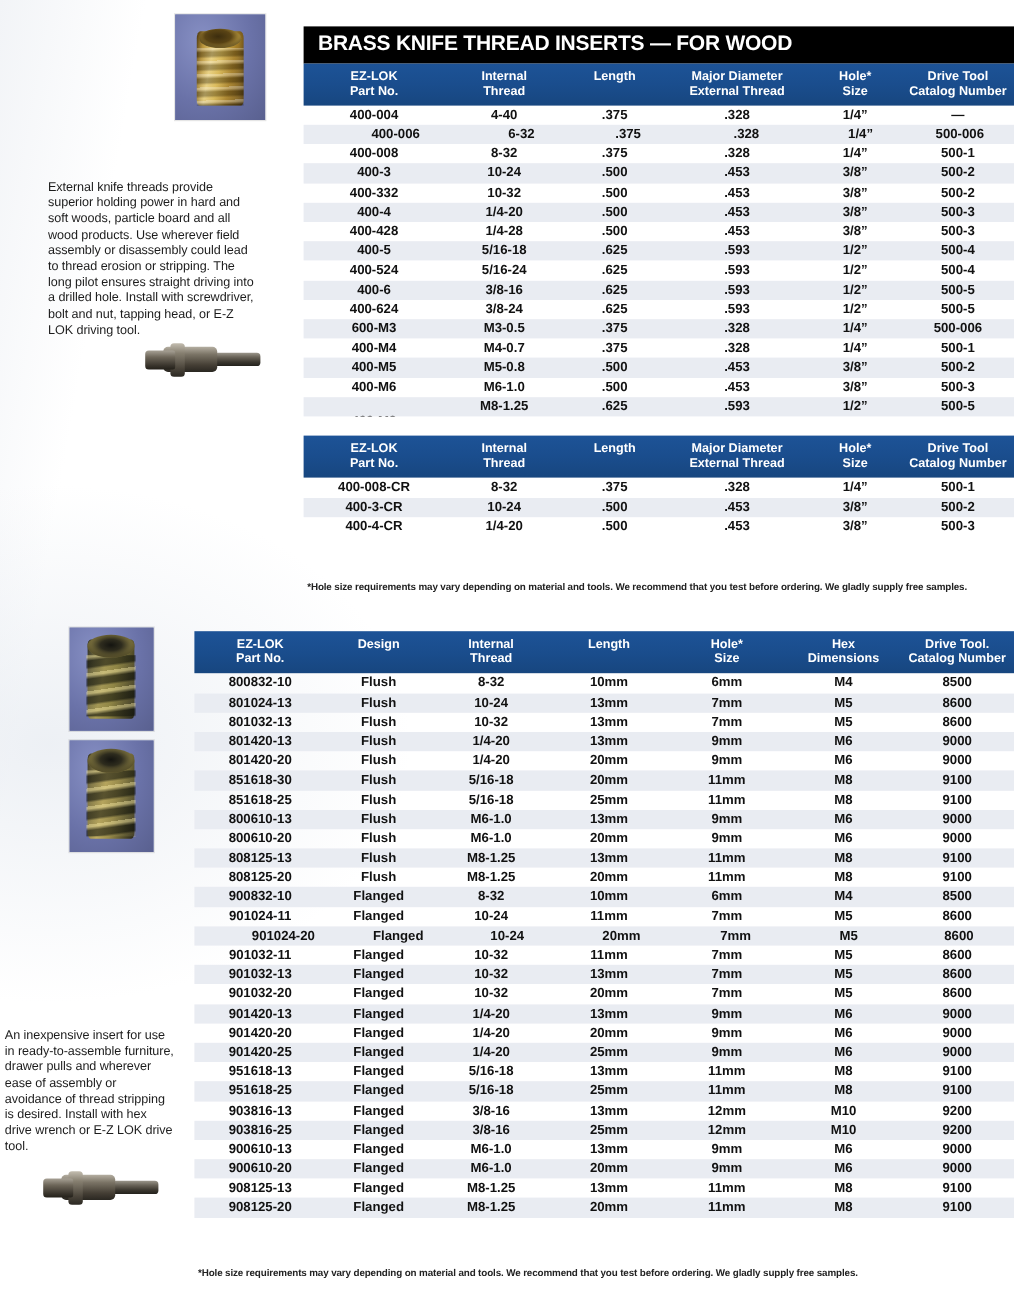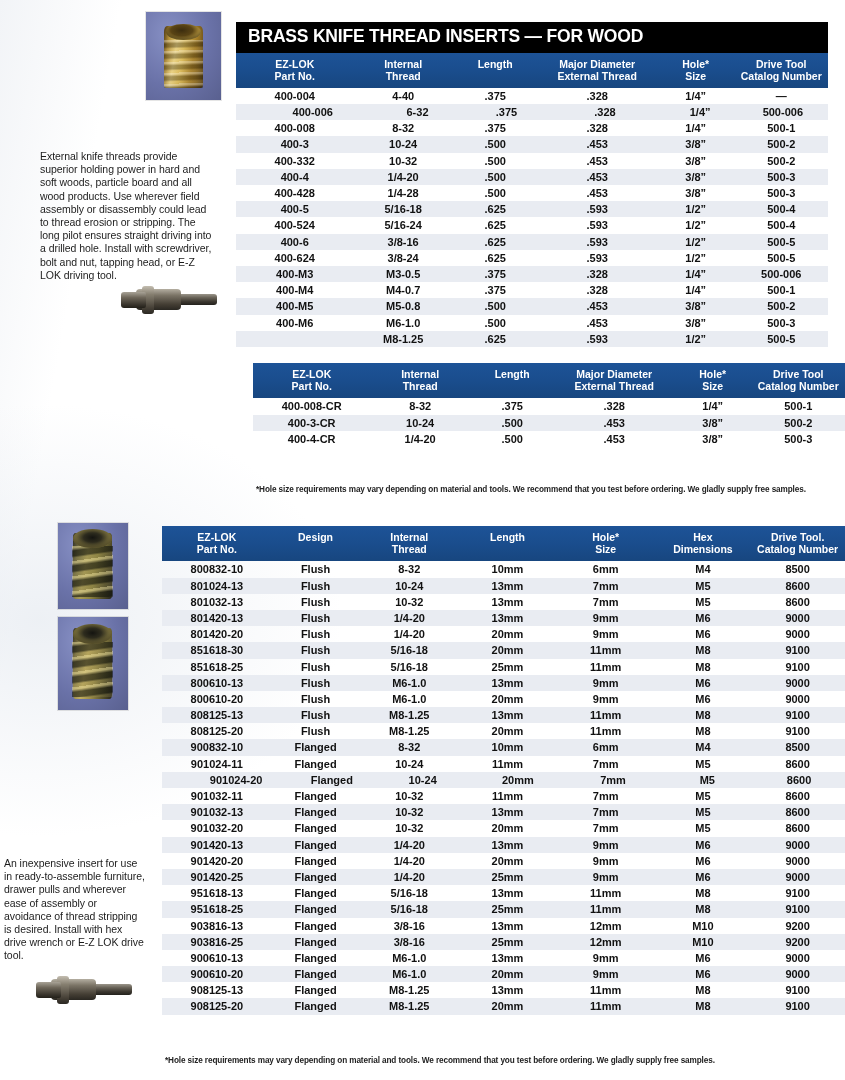--- a/index.html
+++ b/index.html
@@ -198,21 +198,21 @@
 
   <div class="body-text" style="left:4px; top:857px; width:142px;">An inexpensive insert for use in ready-to-assemble furniture, drawer pulls and wherever ease of assembly or avoidance of thread stripping is desired. Install with hex drive wrench or E-Z LOK drive tool.</div>
 
   <div class="drive-tool" style="left:36px; top:972px; width:96px; height:36px;">
     <div class="dt-shank"></div>
     <div class="dt-body"></div>
     <div class="dt-collar"></div>
     <div class="dt-tip"></div>
   </div>
 
-  <div class="table-block" style="left:236px; top:22px; width:592px;">
+  <div class="table-block" style="left:253px; top:22px; width:592px;">
     <div class="tbl-title">BRASS KNIFE THREAD INSERTS — FOR WOOD</div>
     <div class="tbl-head">
       <div class="cell" style="width:118px;">
         <span>EZ-LOK</span>
         <span>Part No.</span>
       </div>
       <div class="cell" style="width:100px;">
         <span>Internal</span>
         <span>Thread</span>
       </div>
@@ -316,21 +316,21 @@
         </div>
         <div class="row">
           <div class="cell" style="width: 118px;">400-624</div>
           <div class="cell" style="width: 100px;">3/8-24</div>
           <div class="cell" style="width: 85px;">.625</div>
           <div class="cell" style="width: 120px;">.593</div>
           <div class="cell" style="width: 78px;">1/2”</div>
           <div class="cell" style="width: 94px;">500-5</div>
         </div>
         <div class="row alt">
-          <div class="cell" style="width: 118px;">400-M3</div>
+          <div class="cell" style="width: 118px;">600-M3</div>
           <div class="cell" style="width: 100px;">M3-0.5</div>
           <div class="cell" style="width: 85px;">.375</div>
           <div class="cell" style="width: 120px;">.328</div>
           <div class="cell" style="width: 78px;">1/4”</div>
           <div class="cell" style="width: 94px;">500-006</div>
         </div>
         <div class="row">
           <div class="cell" style="width: 118px;">400-M4</div>
           <div class="cell" style="width: 100px;">M4-0.7</div>
           <div class="cell" style="width: 85px;">.375</div>

